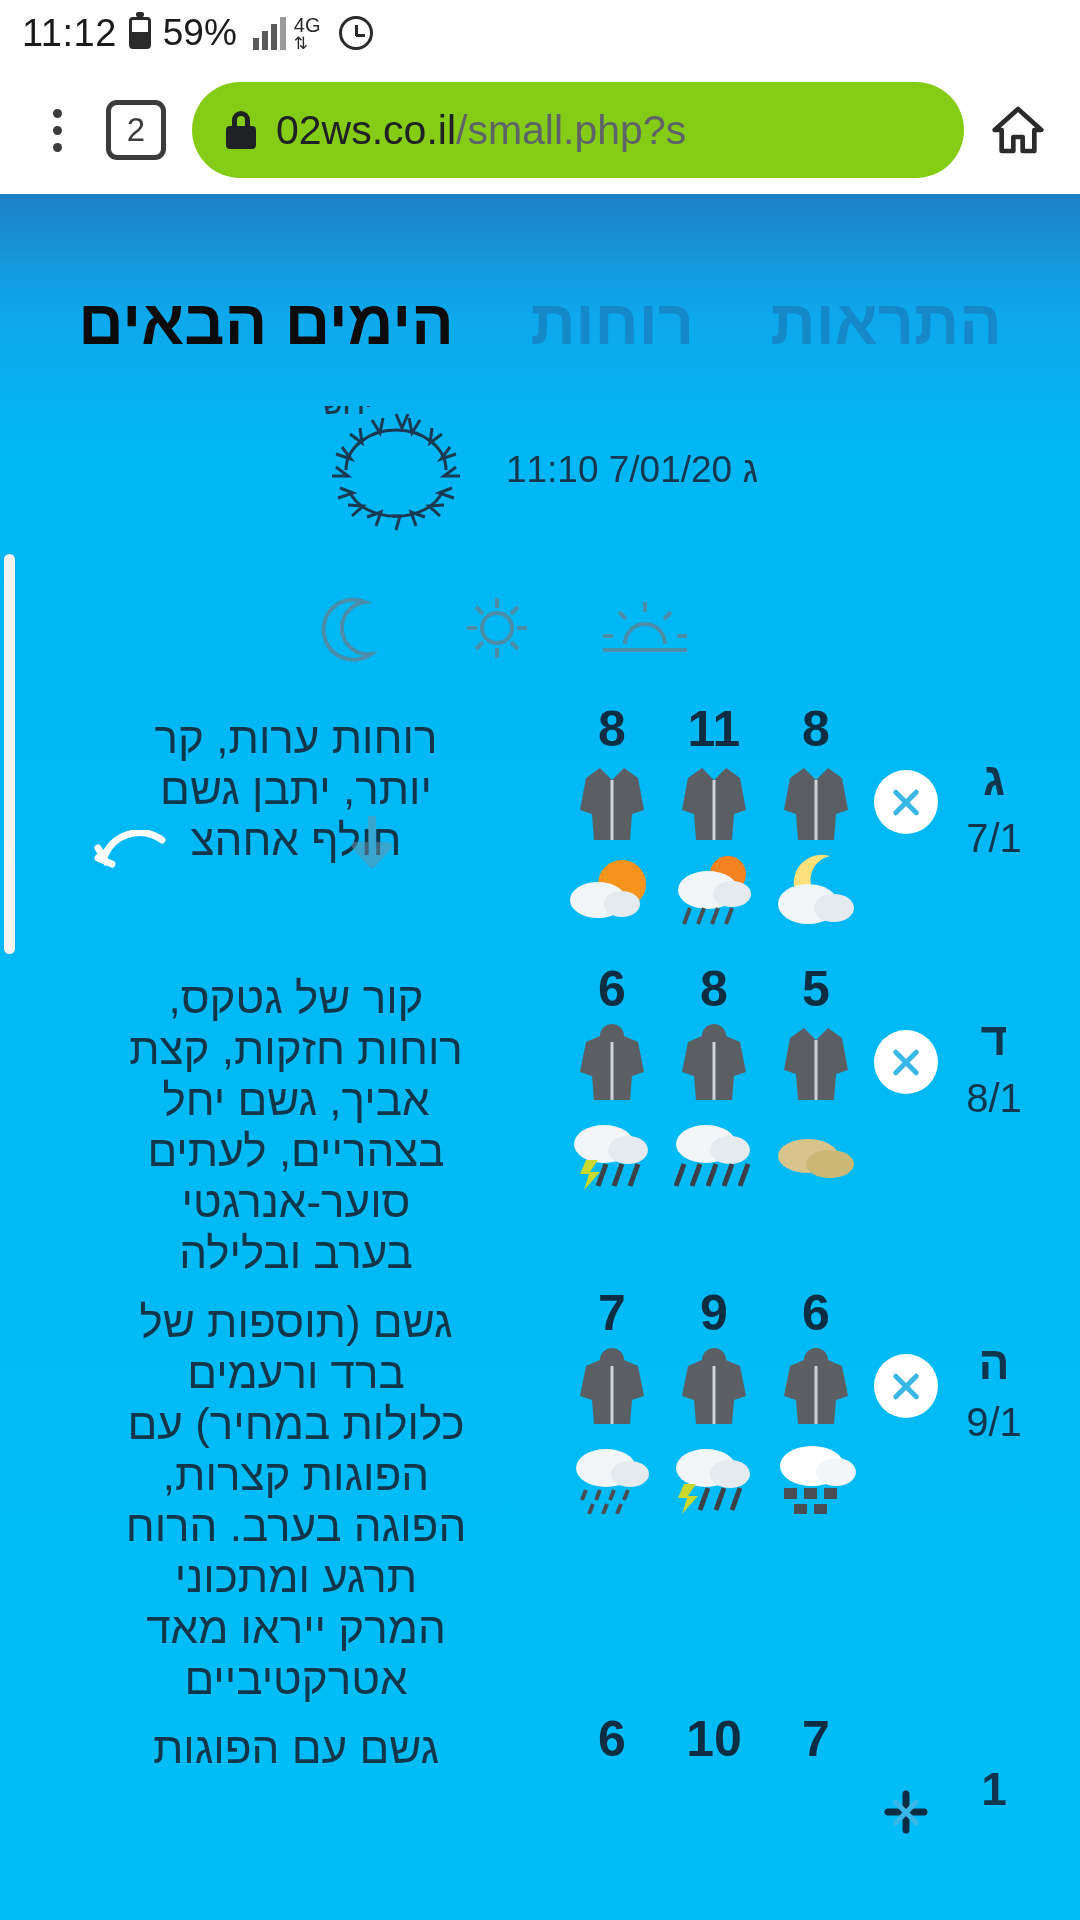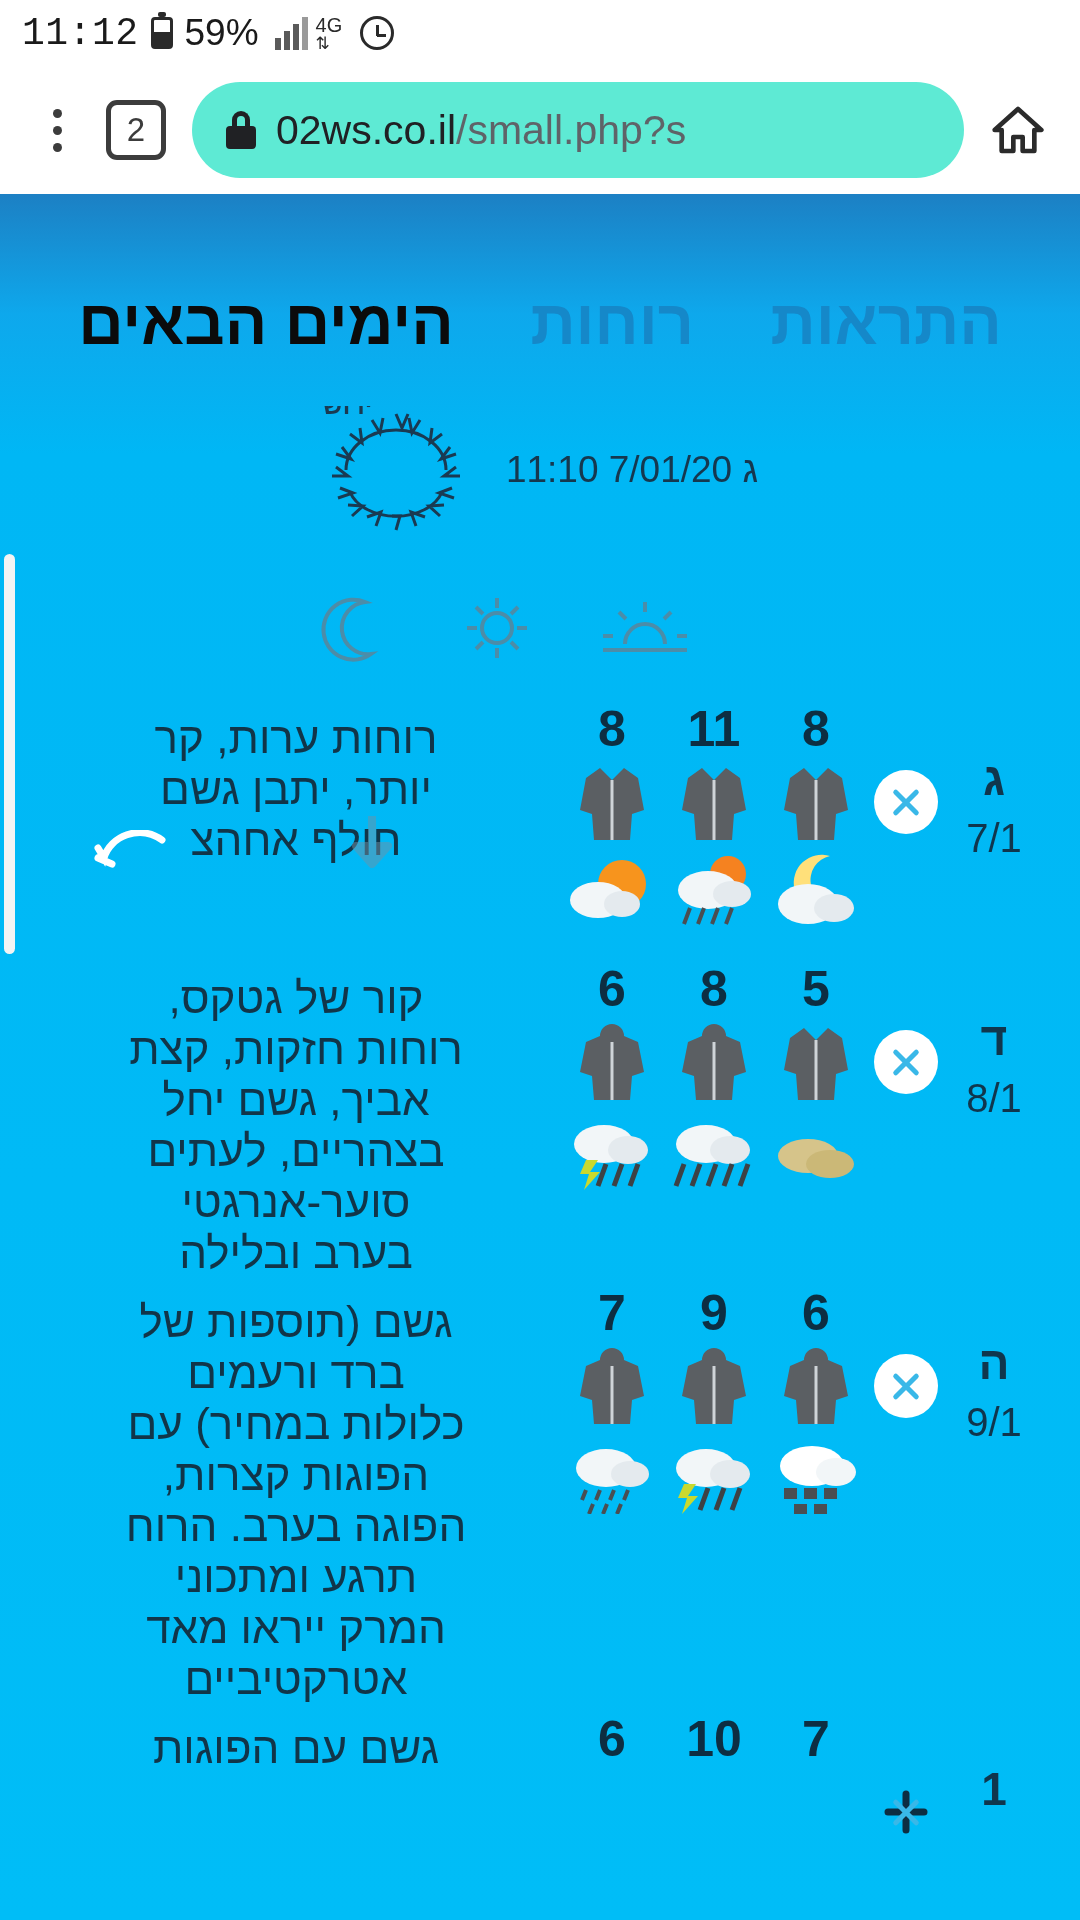--- a/index.html
+++ b/index.html
@@ -18,21 +18,20 @@
     display: flex;
     align-items: center;
     padding: 0 22px;
     gap: 12px;
   }
   .status-time {
     font-size: 38px;
     font-weight: 400;
     color: #1a1a1a;
     letter-spacing: 0.5px;
-    font-family: Liberation Mono, monospace;
   }
   .status-battery-icon {
     width: 22px;
     height: 32px;
     border: 3px solid #2a2a2a;
     border-radius: 4px;
     position: relative;
     background: linear-gradient(to top, #2a2a2a 55%, #ffffff 55%);
   }
   .status-battery-icon::after {
@@ -121,21 +120,21 @@
     display: flex;
     align-items: center;
     justify-content: center;
     font-size: 33px;
     color: #3c3c3c;
     flex-shrink: 0;
   }
   .omnibox {
     flex: 1;
     height: 96px;
-    background: #5eead4;
+    background: #84cc16;
     border-radius: 48px;
     display: flex;
     align-items: center;
     padding: 0 34px;
     gap: 20px;
     overflow: hidden;
   }
   .lock-icon {
     width: 30px; height: 38px;
     position: relative;

